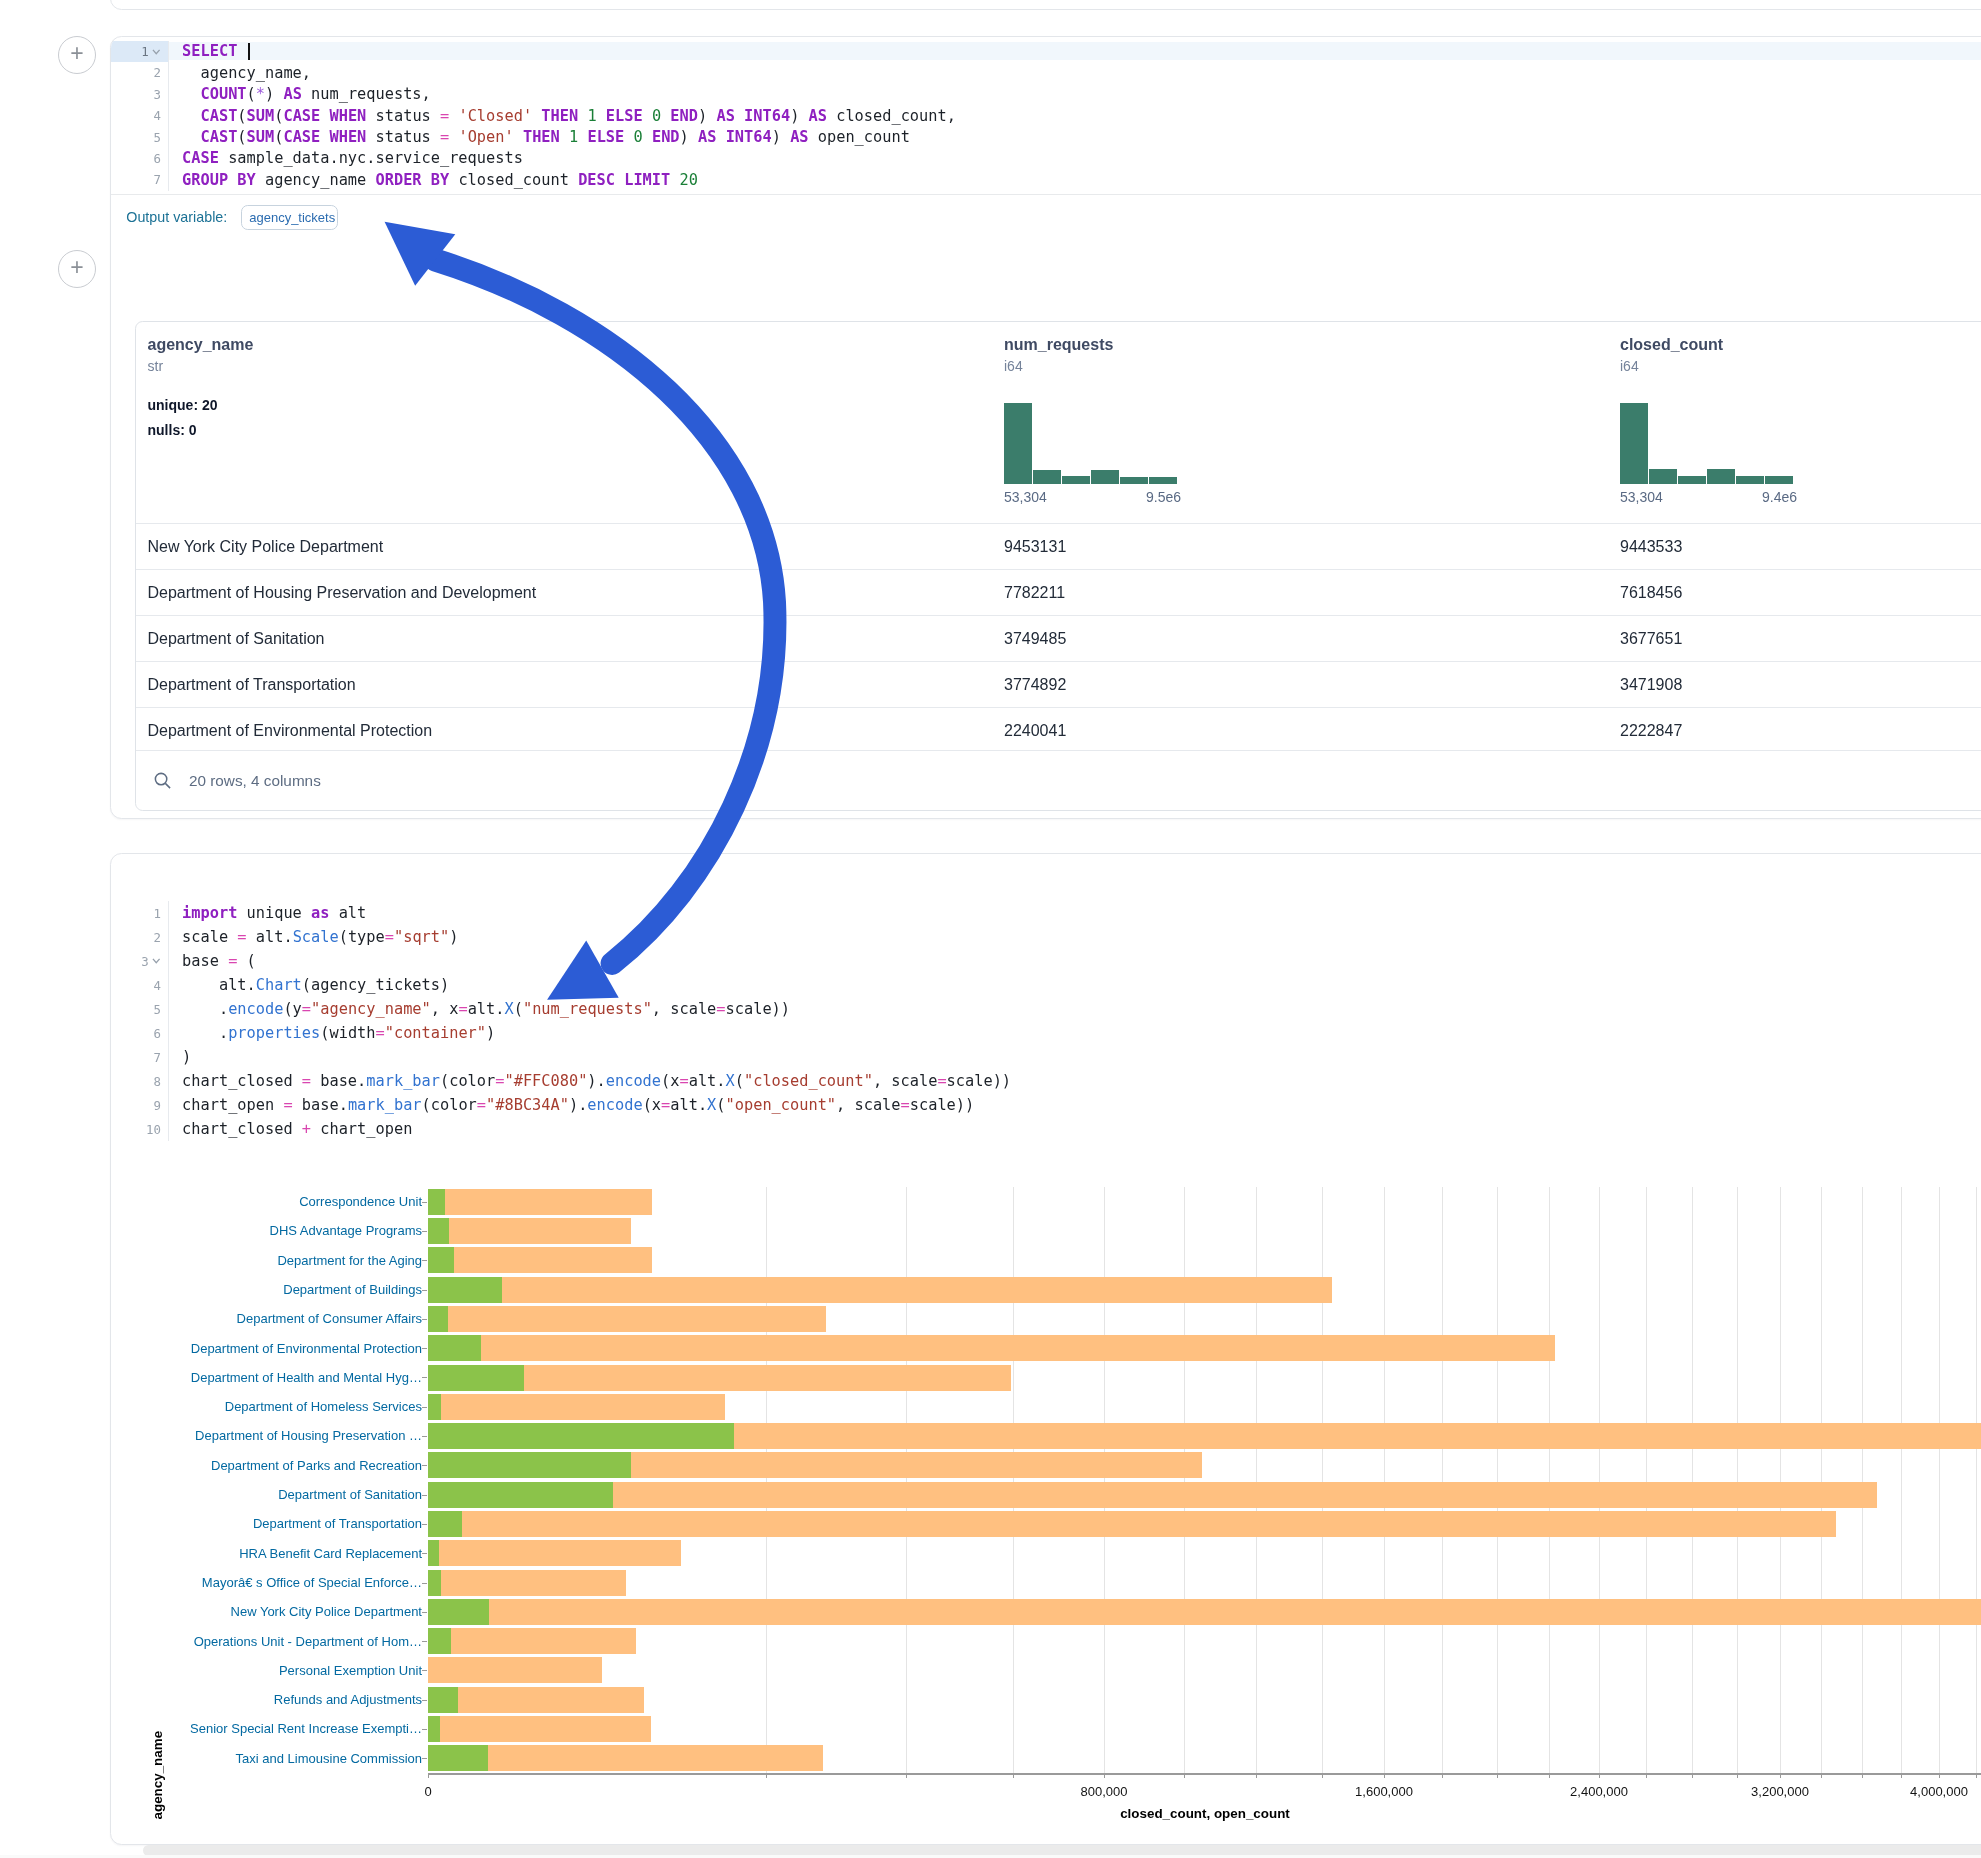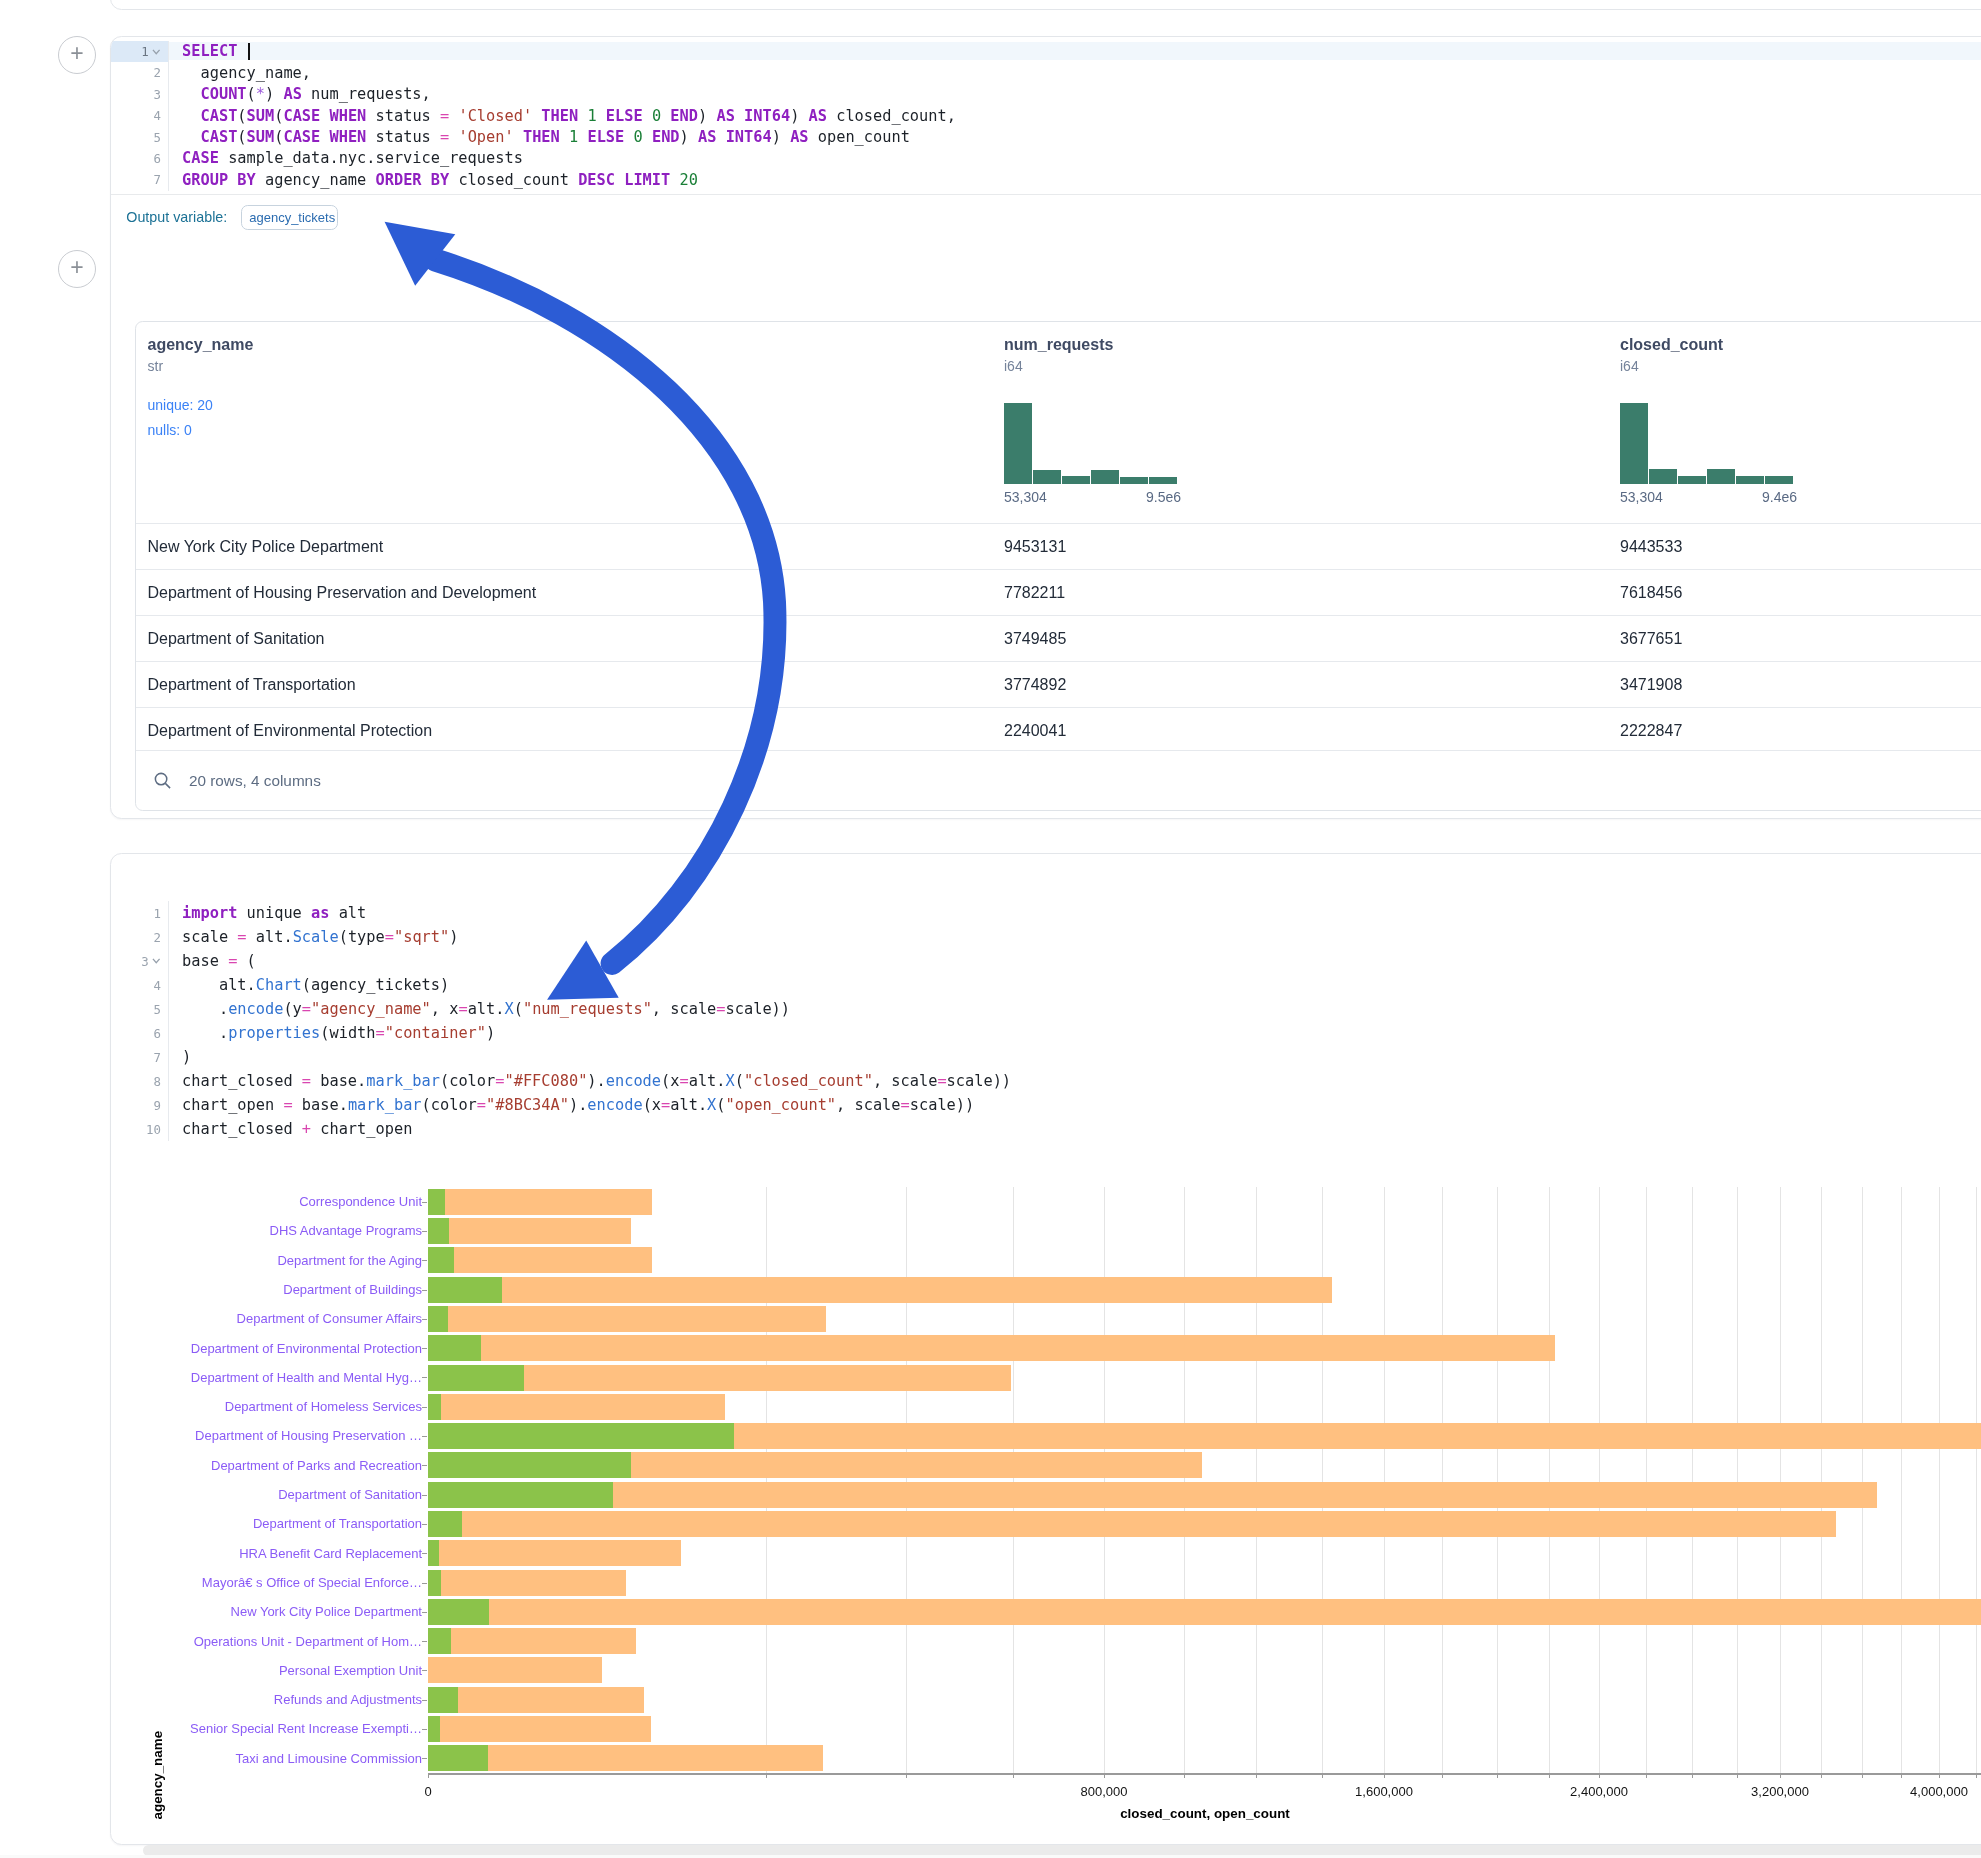--- a/index.html
+++ b/index.html
@@ -35,36 +35,36 @@
   
   .plus-btn{position:absolute;width:36px;height:36px;border-radius:50%;border:1.4px solid #c9ccd1;
             background:#fff;color:#8b9097;font-size:23px;line-height:32.5px;text-align:center;}
   
   .table-card{position:absolute;left:24px;top:284px;width:1854px;height:488px;
               border:1px solid #dfe3e8;border-radius:7.6px;background:#fff;overflow:hidden;}
   .thdr{position:absolute;top:0;left:0;right:0;height:201px;}
   .hcol{position:absolute;top:0;}
   .hname{font-weight:bold;font-size:16px;color:#3f4a63;margin-top:14.3px;}
   .htype{font-size:14px;color:#75839a;margin-top:3.8px;}
-  .hstat{font-size:14px;color:#3b82f6;line-height:25px;}
+  .hstat{font-size:14px;color:#0f172a;line-height:25px;font-weight:bold;}
   .hstats{margin-top:19px;}
   .hist{position:absolute;top:81px;display:flex;align-items:flex-end;gap:1px;height:81px;}
   .hist .hbar{width:28px;background:#3b7d6b;}
   .histlabels{position:absolute;top:167px;font-size:14px;color:#5a6a84;display:flex;justify-content:space-between;}
   .trows{position:absolute;top:201px;left:0;right:0;}
   .trow{position:relative;height:45px;border-top:1px solid #e6e9ed;font-size:16px;color:#222b38;}
   .trow span{position:absolute;top:50%;transform:translateY(-50%);}
   .tfoot{position:absolute;left:0;right:0;top:428px;height:59px;border-top:1px solid #e6e9ed;
          display:flex;align-items:center;gap:17px;padding-left:17px;color:#5d6c82;font-size:15.3px;}
   
   .chart-wrap{position:absolute;left:0;top:333px;width:1912px;height:631px;}
   .y-title{position:absolute;left:1.9px;top:625px;transform:rotate(-90deg) translate(50%,0);
            transform-origin:center;font-weight:bold;font-size:13.4px;color:#000;white-space:nowrap;}
   .ylabels{position:absolute;left:0;top:0;width:311px;height:586px;}
-  .ylab{position:absolute;right:0;width:311px;text-align:right;font-size:13px;color:#8b5cf6;
+  .ylab{position:absolute;right:0;width:311px;text-align:right;font-size:13px;color:#0369a1;
         display:flex;align-items:center;justify-content:flex-end;}
   .plot{position:absolute;left:317px;top:0;width:1587px;height:586px;}
   .grid{position:absolute;top:0;bottom:0;width:1px;background:#e4e4e4;}
   .axisline{position:absolute;left:0;right:0;bottom:-1.9px;height:1.9px;background:#9a9a9a;}
   .xtick{position:absolute;width:1px;height:4.8px;background:#9a9a9a;}
   .xlab{position:absolute;width:86px;text-align:center;font-size:13px;color:#141414;}
   .x-title{position:absolute;left:0;width:1554px;text-align:center;font-weight:bold;font-size:13.4px;color:#000;}
   .bar{position:absolute;height:26px;}
   .ytickdash{position:absolute;width:4.8px;height:1px;background:#9a9a9a;left:-5.7px;}
   

